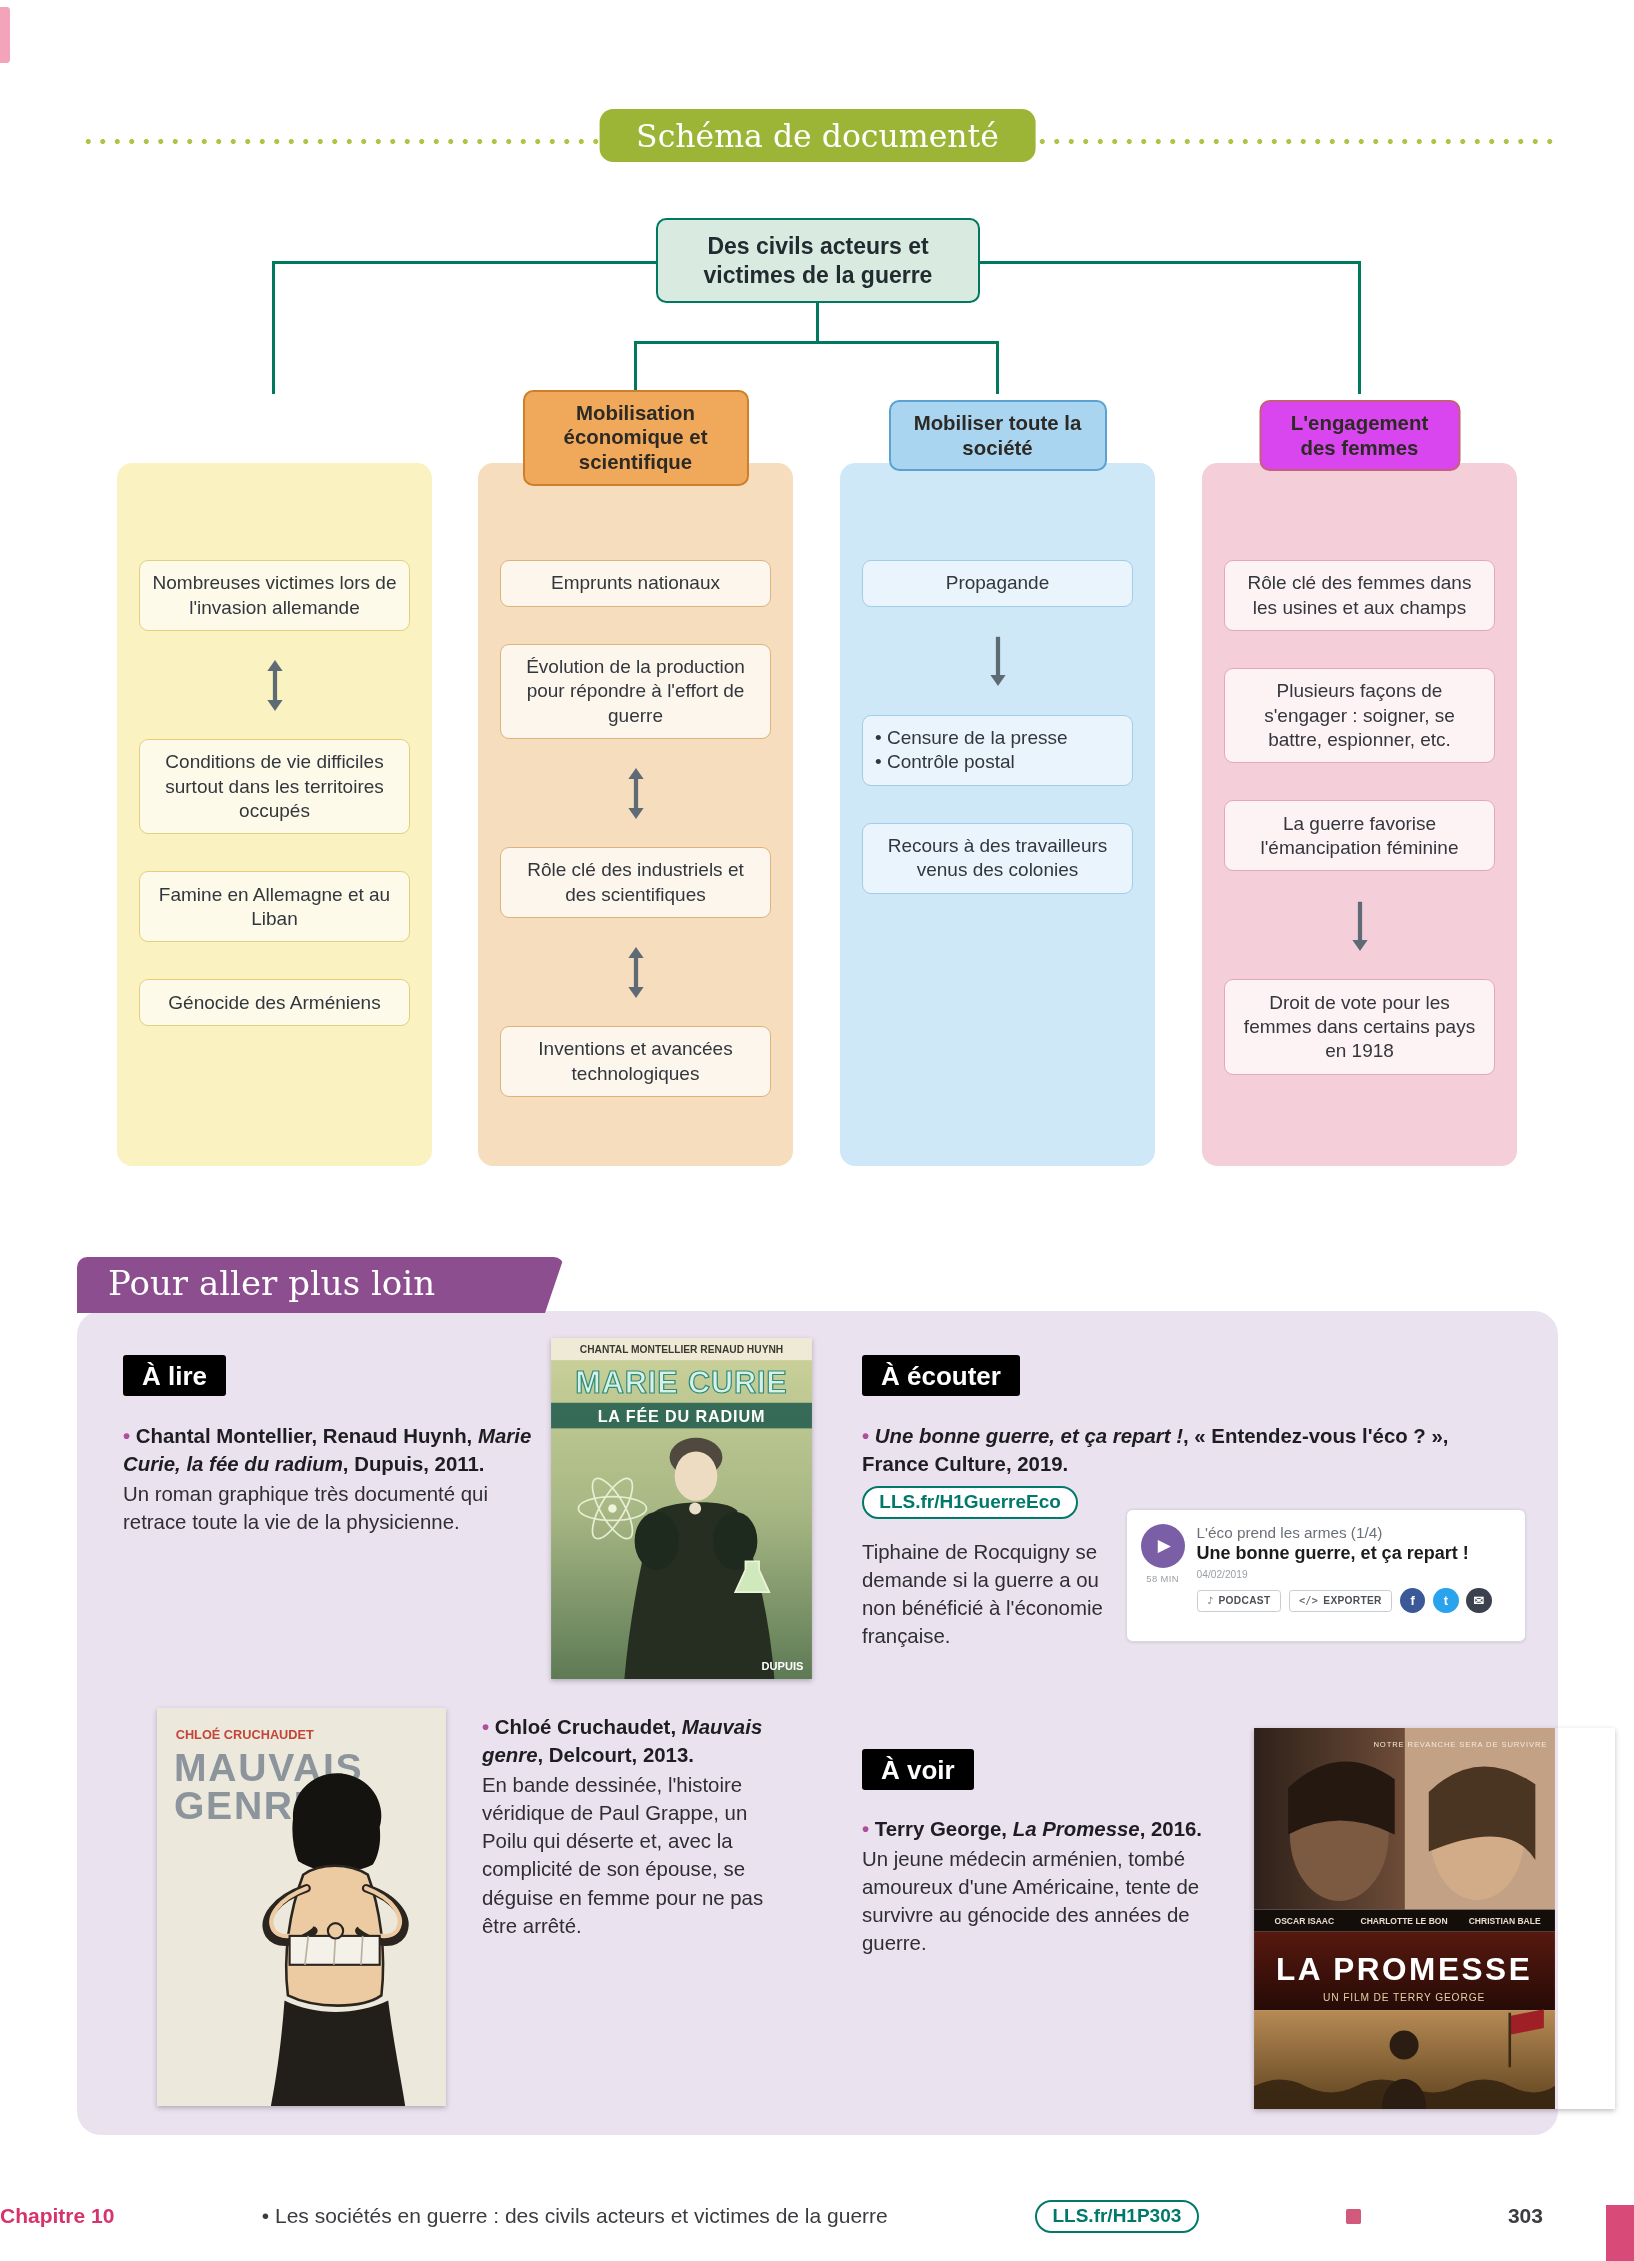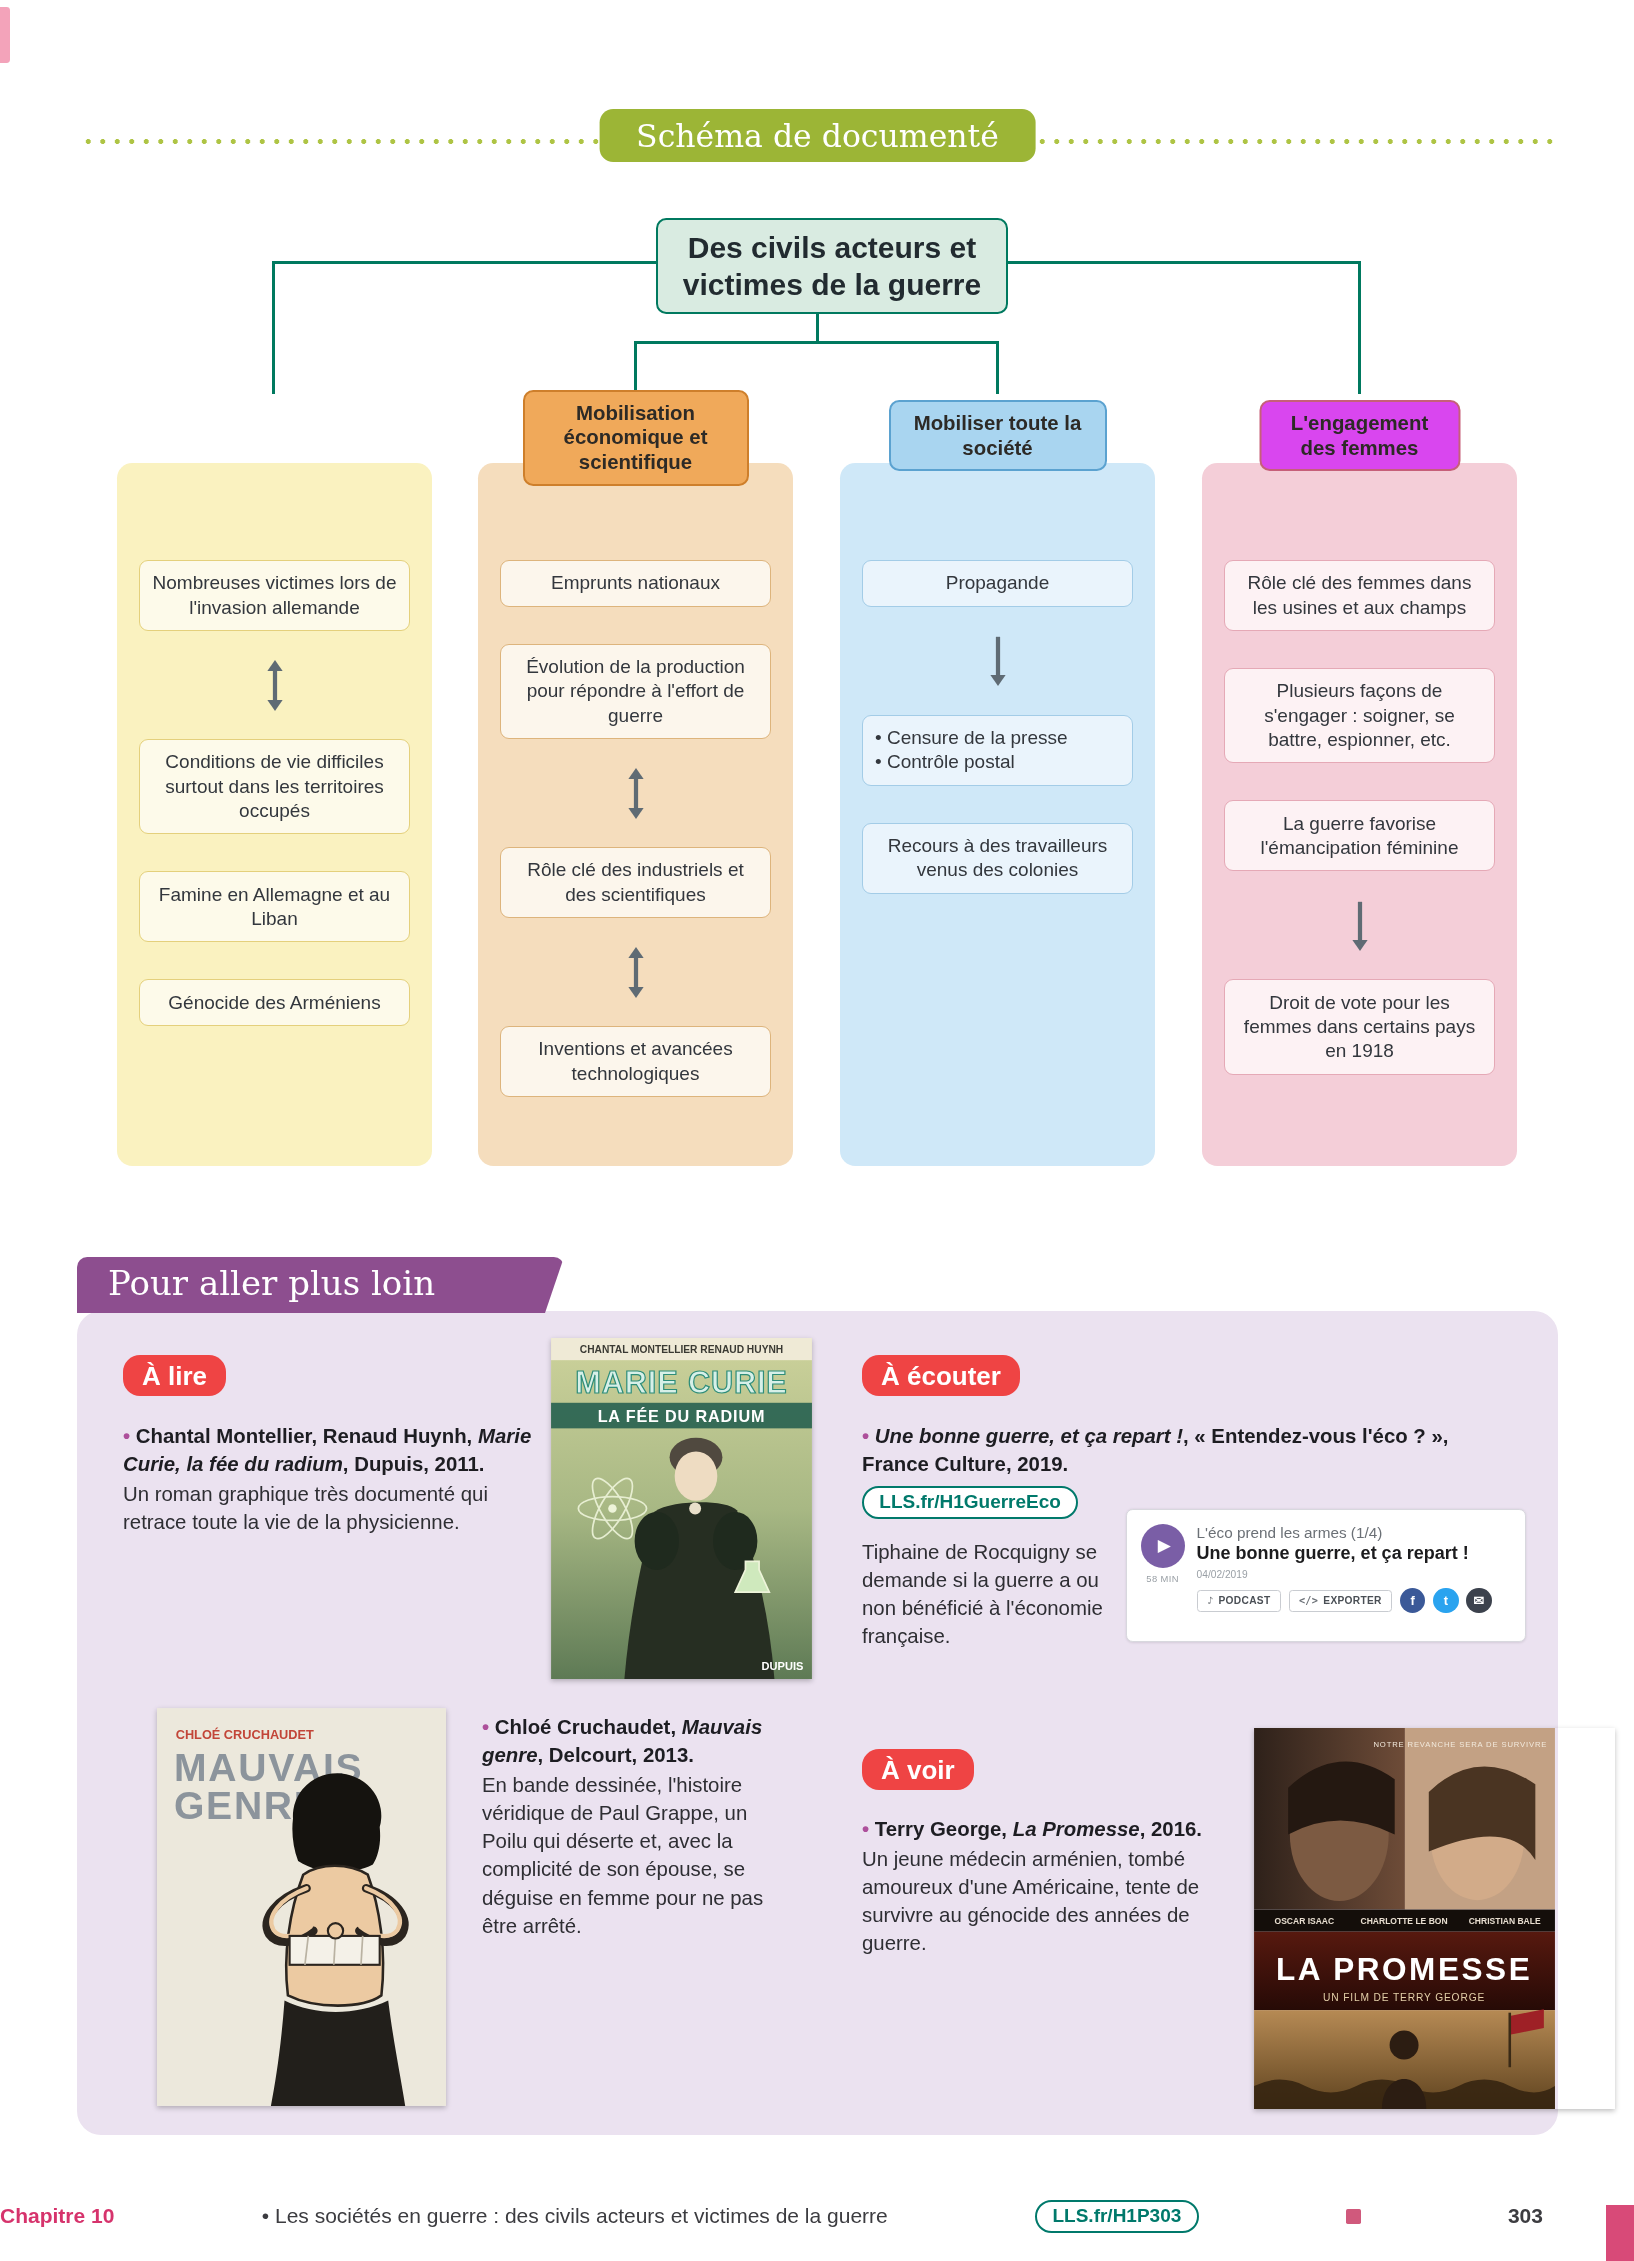--- a/index.html
+++ b/index.html
@@ -16,24 +16,24 @@
   .syn-pill{position:absolute;top:109px;left:50%;transform:translateX(-50%);
     background:#9cb536;color:#fff;font-family:"DejaVu Serif",serif;font-size:31.5px;
     padding:8.5px 37px;border-radius:13.6px;white-space:nowrap;z-index:3}
   .dots{position:absolute;top:138px;height:6.8px;
     background-image:radial-gradient(circle,#aec444 2.2px,transparent 2.7px);
     background-size:14.5px 6.8px;background-repeat:repeat-x}
   .dots-left{left:81px;width:519px}
   .dots-right{right:81px;width:519px}
 
   
-  .root-node{position:absolute;left:656px;top:218px;width:352px;min-height:85px;
+  .root-node{position:absolute;left:656px;top:218px;width:324px;min-height:85px;
     display:flex;align-items:center;justify-content:center;text-align:center;
     background:#d9ebe1;border:2.6px solid #00795f;border-radius:10.2px;
-    font-size:30px;font-weight:bold;color:#222b30;padding:8.5px 24px;line-height:1.25;z-index:2}
+    font-size:23px;font-weight:bold;color:#222b30;padding:8.5px 24px;line-height:1.25;z-index:2}
   .tline{position:absolute;background:#00795f;z-index:1}
 
   .col{position:absolute;top:390px;width:315px;height:776px}
   .col-bg{position:absolute;left:0;right:0;top:73px;bottom:0;border-radius:15.3px}
   .col-header{position:absolute;top:0;left:50%;transform:translateX(-50%);z-index:2;
     border-radius:10.2px;border:2.6px solid;font-weight:bold;font-size:20.4px;line-height:1.22;
     text-align:center;display:flex;align-items:center;justify-content:center;
     padding:8.5px 12px;color:#2d2a26}
   .col-body{position:absolute;top:170px;left:22px;right:22px;
     display:flex;flex-direction:column;align-items:center;gap:37px;z-index:2}
@@ -60,22 +60,22 @@
 
   
   .further-panel{position:absolute;left:77px;top:1311px;width:1481px;height:824px;
     background:#ebe2f0;border-radius:24px}
   .further-banner{position:absolute;left:77px;top:1257px;height:56px;width:487px;
     background:#8d4e8f;color:#fff;font-family:"DejaVu Serif",serif;font-size:34px;
     display:flex;align-items:center;padding:0 0 3.4px 31px;
     border-radius:10.2px 10.2px 0 0;z-index:2;
     clip-path:polygon(0 0,100% 0,calc(100% - 19px) 100%,0 100%)}
 
-  .badge{position:absolute;background:#ef4444;color:#fff;font-weight:bold;font-size:26px;
-    padding:7.7px 19px;border-radius:17px;line-height:1;z-index:2}
+  .badge{position:absolute;background:#000000;color:#fff;font-weight:bold;font-size:26px;
+    padding:7.7px 19px;border-radius:3px;line-height:1;z-index:2}
 
   .rec{position:absolute;font-size:20.4px;line-height:1.38;color:#2e2e33;z-index:2}
   .rec b{color:#1d1d22}
   .rec .it{font-style:italic}
   .rec .bullet{color:#ad4f9b;font-weight:bold}
   .rec .desc{display:block;margin-top:1.7px}
 
   .lls-pill{display:inline-block;border:2.6px solid #00796b;color:#00796b;font-weight:bold;
     font-size:19px;padding:3.4px 15.3px;border-radius:20.4px;background:#fff;white-space:nowrap}
   .lls-abs{position:absolute;z-index:2}

